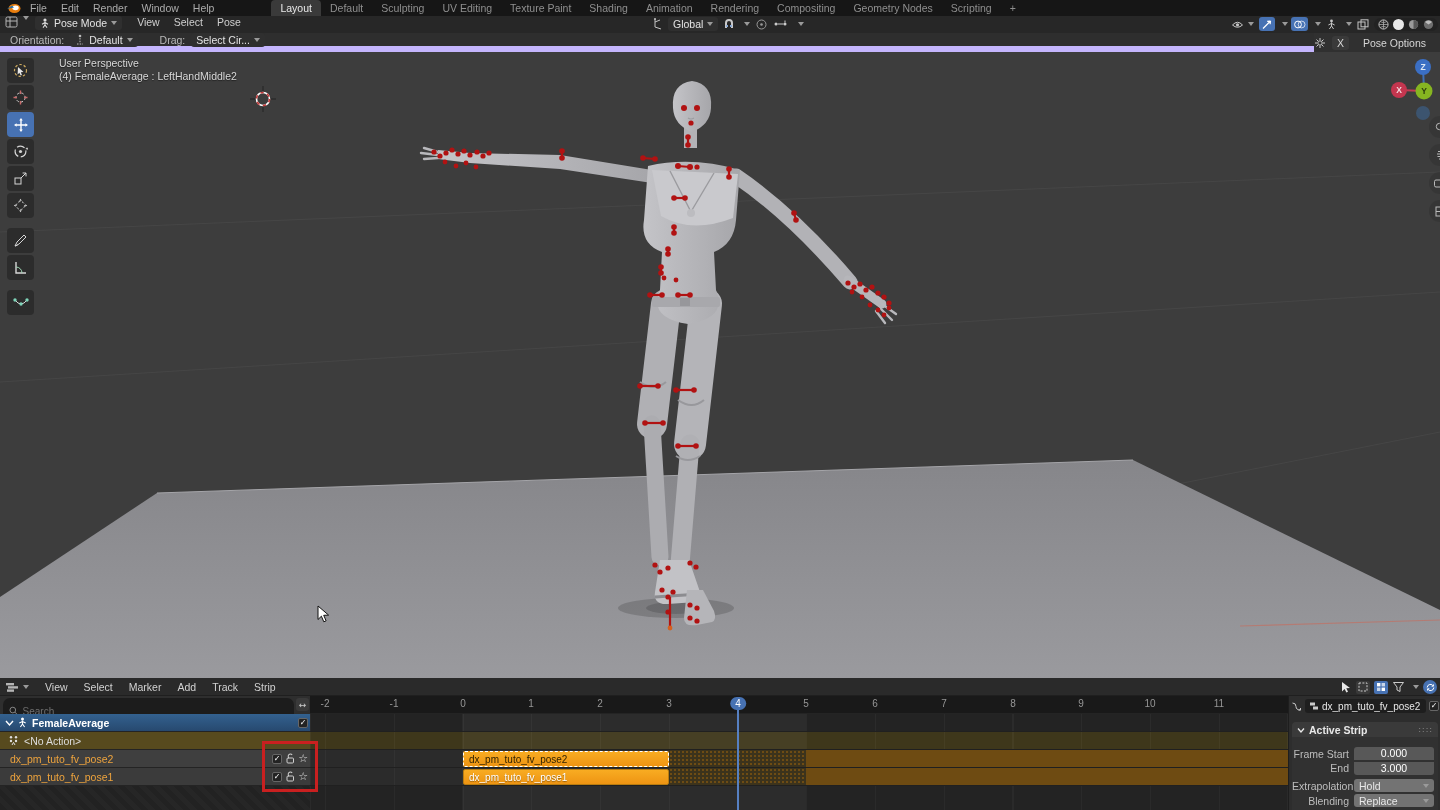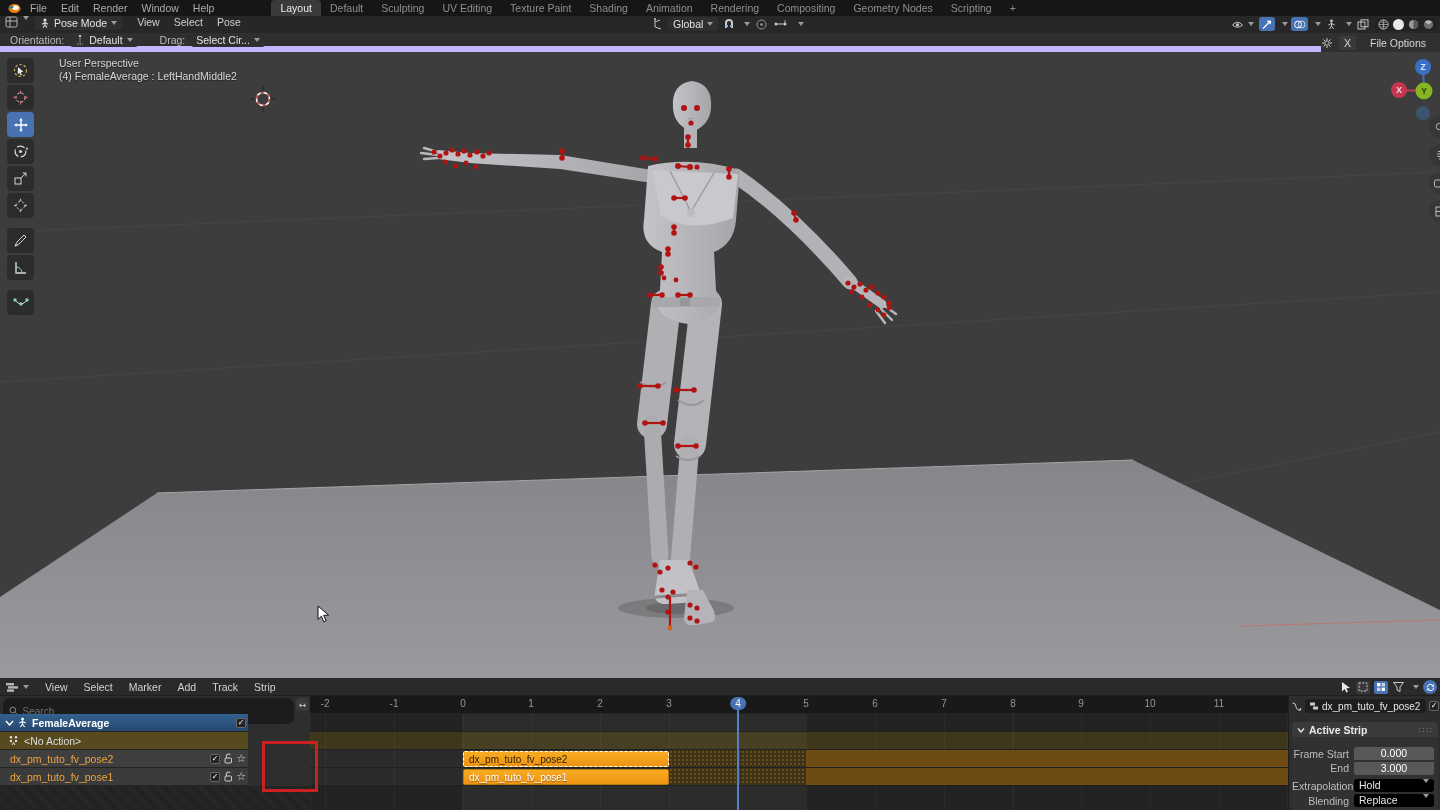--- a/index.html
+++ b/index.html
@@ -71,21 +71,21 @@
 
   
   #channels { position:absolute; left:0; top:0; width:310px; height:114px; background:#2e2e2e; }
   #search-box { position:absolute; left:3px; top:2px; width:291px; height:26px; background:#1c1c1c;
     border-radius:7px; display:flex; align-items:center; padding:0 6px; gap:4px; }
   #search-box input { background:transparent; border:none; outline:none; color:#bbb; font-size:10px; width:100%;
     font-family:"Liberation Sans",sans-serif; }
   #search-box input::placeholder { color:#6f6f6f; }
   #search-expand { position:absolute; left:296px; top:2px; width:13px; height:13px; background:#3a3a3a;
     border-radius:3px; color:#ccc; font-size:9px; display:flex; align-items:center; justify-content:center; }
-  .ch-row { position:absolute; left:0; width:248px; height:18px; display:flex; align-items:center;
+  .ch-row { position:absolute; left:0; width:310px; height:18px; display:flex; align-items:center;
     font-size:10.5px; border-bottom:1px solid #242424; }
   #row-obj { top:18px; background:linear-gradient(#33618f,#27496f); color:#fff; }
   #row-act { top:36px; background:#574a1e; color:#ddd; }
   #row-t2 { top:54px; background:#3f3f3f; color:#eda33d; }
   #row-t1 { top:72px; background:#3b3b3b; color:#eda33d; }
   .ch-icons { position:absolute; right:0px; display:flex; align-items:center; gap:3px; padding-right:2px; }
   .cb { width:10px; height:10px; background:#232323; border:1px solid #666; border-radius:2px; color:#fff;
     font-size:8px; line-height:8px; text-align:center; font-family:"DejaVu Sans",sans-serif; }
   .star { color:#d8d8d8; font-size:11px; line-height:11px; }
   #red-annot { position:absolute; left:262px; top:45px; width:56px; height:51px; border:3px solid #c92020; z-index:30; }
@@ -132,22 +132,22 @@
     border-radius:4px 4px 0 0; }
   #panel-head { height:15px; background:#3a3a3a; border-radius:4px 4px 0 0; display:flex; align-items:center;
     padding:0 5px; color:#e8e8e8; font-weight:bold; font-size:10.5px; gap:4px; }
   #panel-grip { margin-left:auto; color:#777; font-size:8px; letter-spacing:1px; }
   .fld { position:absolute; display:flex; align-items:center; width:100%; }
   .fld .flabel { width:62px; text-align:right; padding-right:5px; color:#bdbdbd; font-size:10.5px; }
   .vbox { width:80px; height:13px; background:#585858; color:#fff; font-size:10.5px; text-align:center;
     line-height:13px; }
   .vbox.top { border-radius:3px 3px 0 0; }
   .vbox.bot { border-radius:0 0 3px 3px; margin-top:1px; }
-  .dbox { width:80px; height:13px; background:#000000; color:#e8e8e8; font-size:10.5px; border-radius:3px;
-    display:flex; padding:0 5px; }
+  .dbox { width:80px; height:13px; background:#737373; color:#e8e8e8; font-size:10.5px; border-radius:3px;
+    display:flex; align-items:center; padding:0 5px; }
   .dbox .cr { margin-left:auto; }
 
   svg { display:block; }
   .noselect { user-select:none; }
 </style>
 </head>
 <body>
 
 <div id="app" class="noselect">
 
@@ -296,21 +296,21 @@
     <span class="dd">
       <span>Select Cir...</span>
         <span class="cr"></span>
     </span>
     <div id="ts-right">
       <svg width="12" height="12" viewBox="0 0 12 12">
           <circle cx="6" cy="6" r="2.2" stroke="#c9c9c9" fill="none"></circle>
           <path d="M6,1 V3 M6,9 V11 M1,6 H3 M9,6 H11 M2.5,2.5 L4,4 M8,8 L9.5,9.5 M9.5,2.5 L8,4 M4,8 L2.5,9.5" stroke="#c9c9c9"></path>
         </svg>
       <span style="background:#3a3a3a;border-radius:3px;padding:0 5px;line-height:14px">X</span>
-      <span style="padding:0 8px">File Options</span>
+      <span style="padding:0 8px">Pose Options</span>
     </div>
   </div>
 
   <div id="viewport">
 
     <svg id="scene" width="1440" height="626" viewBox="0 0 1440 626">
       <defs>
         <linearGradient id="floorG" x1="0" y1="0" x2="0" y2="1">
           <stop offset="0" stop-color="#86868a"></stop>
             <stop offset="1" stop-color="#9a9a9e"></stop>

